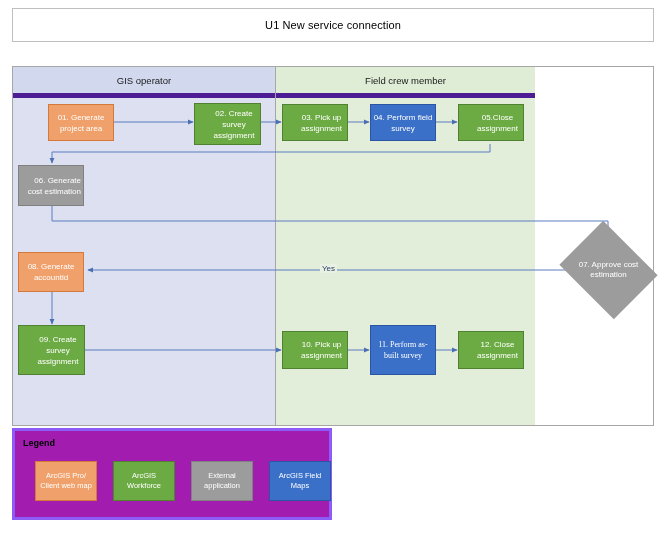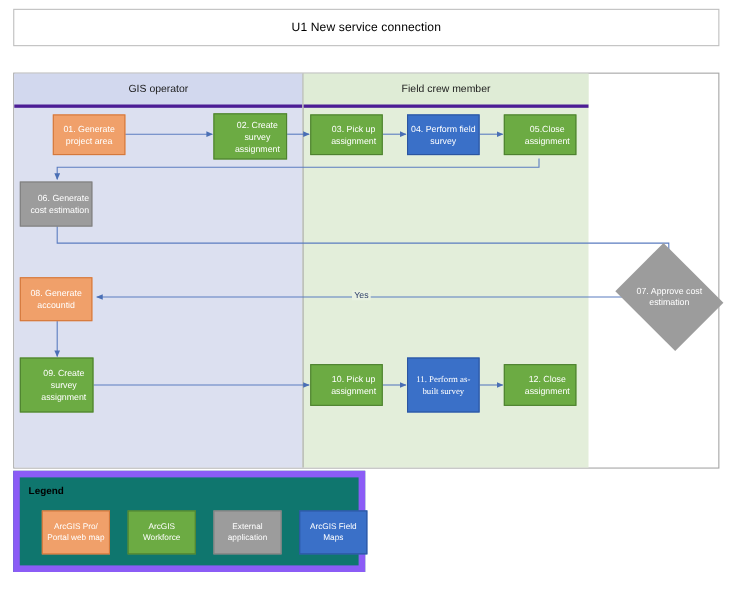--- a/index.html
+++ b/index.html
@@ -59,21 +59,21 @@
     left: 0;
     right: 0;
     top: 0;
     height: 31px;
     box-sizing: border-box;
     display: flex;
     align-items: center;
     justify-content: center;
     font-size: 9.5px;
     color: #1a1a1a;
-    border-bottom: 3px solid #4c1d95;
+    border-bottom: 5px solid #4c1d95;
   }
   .lane-body {
     position: absolute;
     left: 0;
     right: 0;
     top: 31px;
     bottom: 0;
   }
 
   
@@ -145,22 +145,22 @@
     z-index: 5;
   }
 
   
   #legend {
     position: absolute;
     left: 12px;
     top: 428px;
     width: 320px;
     height: 92px;
-    border: 6px solid #8b5cf6;
-    background: #0f766e;
+    border: 3px solid #8b5cf6;
+    background: #a21caf;
     box-sizing: border-box;
   }
   #legend .legend-title {
     position: absolute;
     left: 8px;
     top: 7px;
     font-size: 9px;
     font-weight: bold;
     color: #000000;
   }
@@ -263,20 +263,20 @@
 
 <div class="node green" style="left:282px; top:331px; width:66px; height:38px;">10. Pick up assignment</div>
 
 <div class="node blue" style="left:370px; top:325px; width:66px; height:50px;font-family:Liberation Serif, serif;">11. Perform as-built survey</div>
 
 <div class="node green" style="left:458px; top:331px; width:66px; height:38px;">12. Close assignment</div>
 
 <div id="legend">
   <div class="legend-title">Legend</div>
 
-  <div class="legend-swatch orange" style="left:20px;">ArcGIS Pro/ Portal web map</div>
+  <div class="legend-swatch orange" style="left:20px;">ArcGIS Pro/ Client web map</div>
 
   <div class="legend-swatch green" style="left:98px;">ArcGIS Workforce</div>
 
   <div class="legend-swatch grey" style="left:176px;">External application</div>
 
   <div class="legend-swatch blue" style="left:254px;">ArcGIS Field Maps</div>
 </div>
 
 </body></html>

